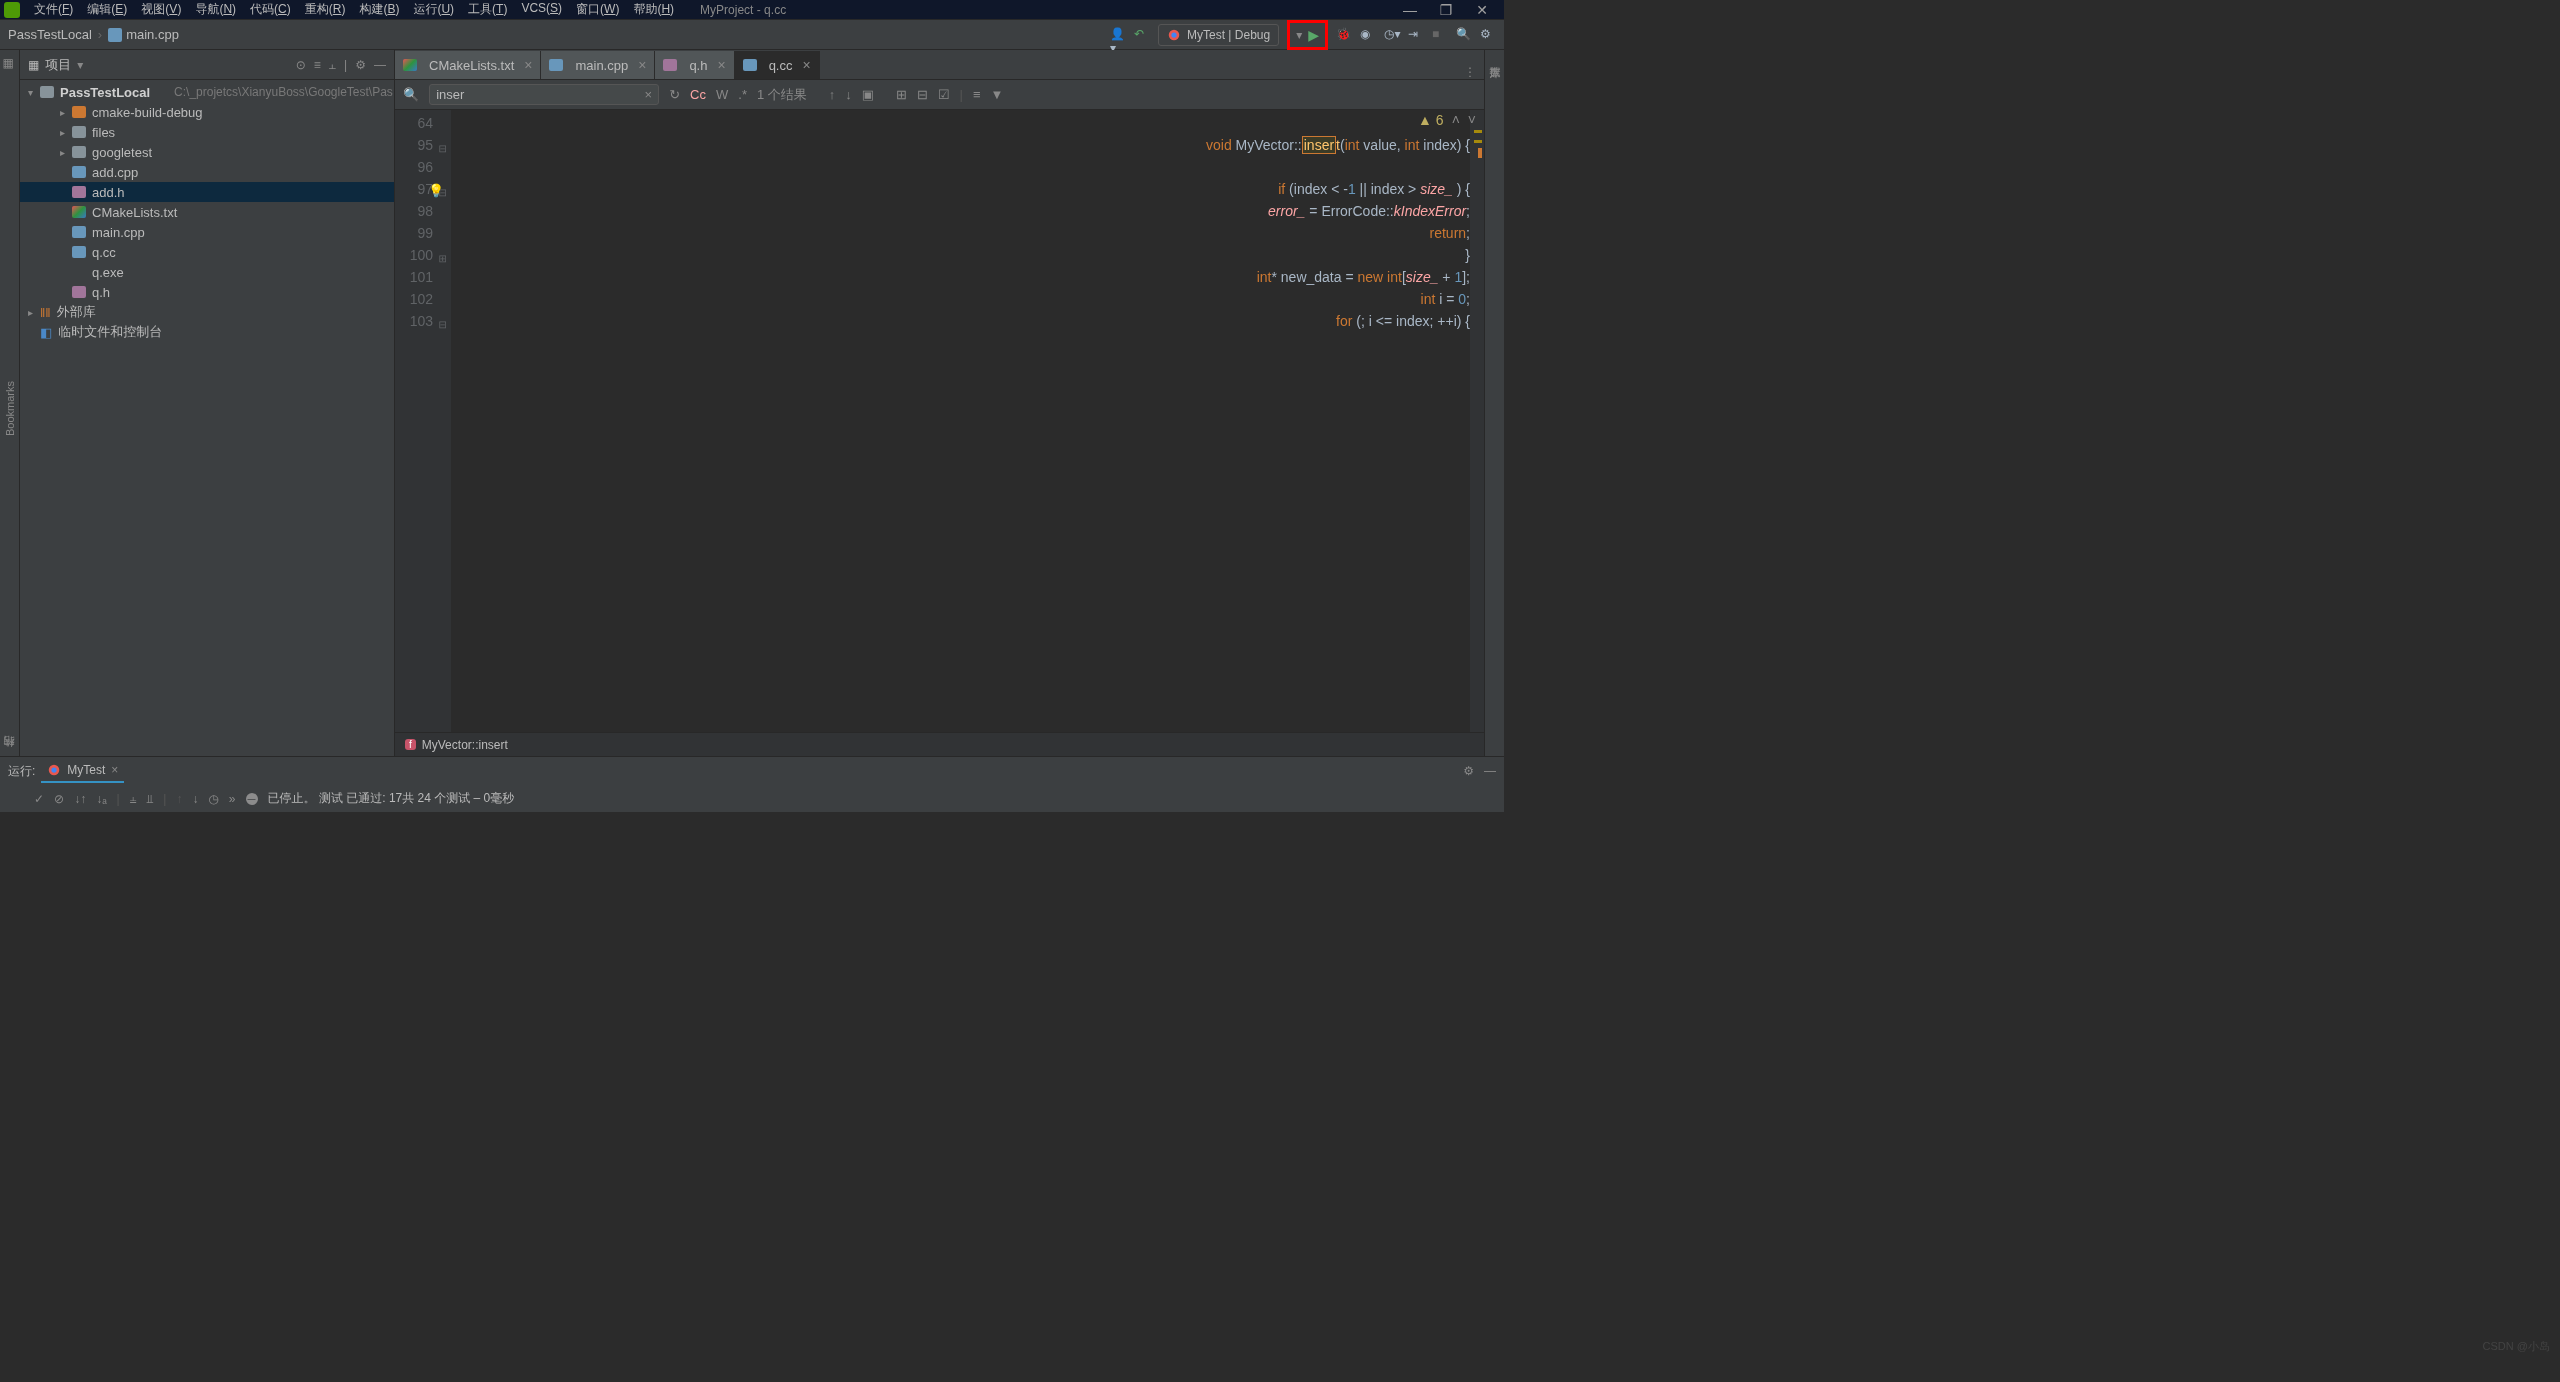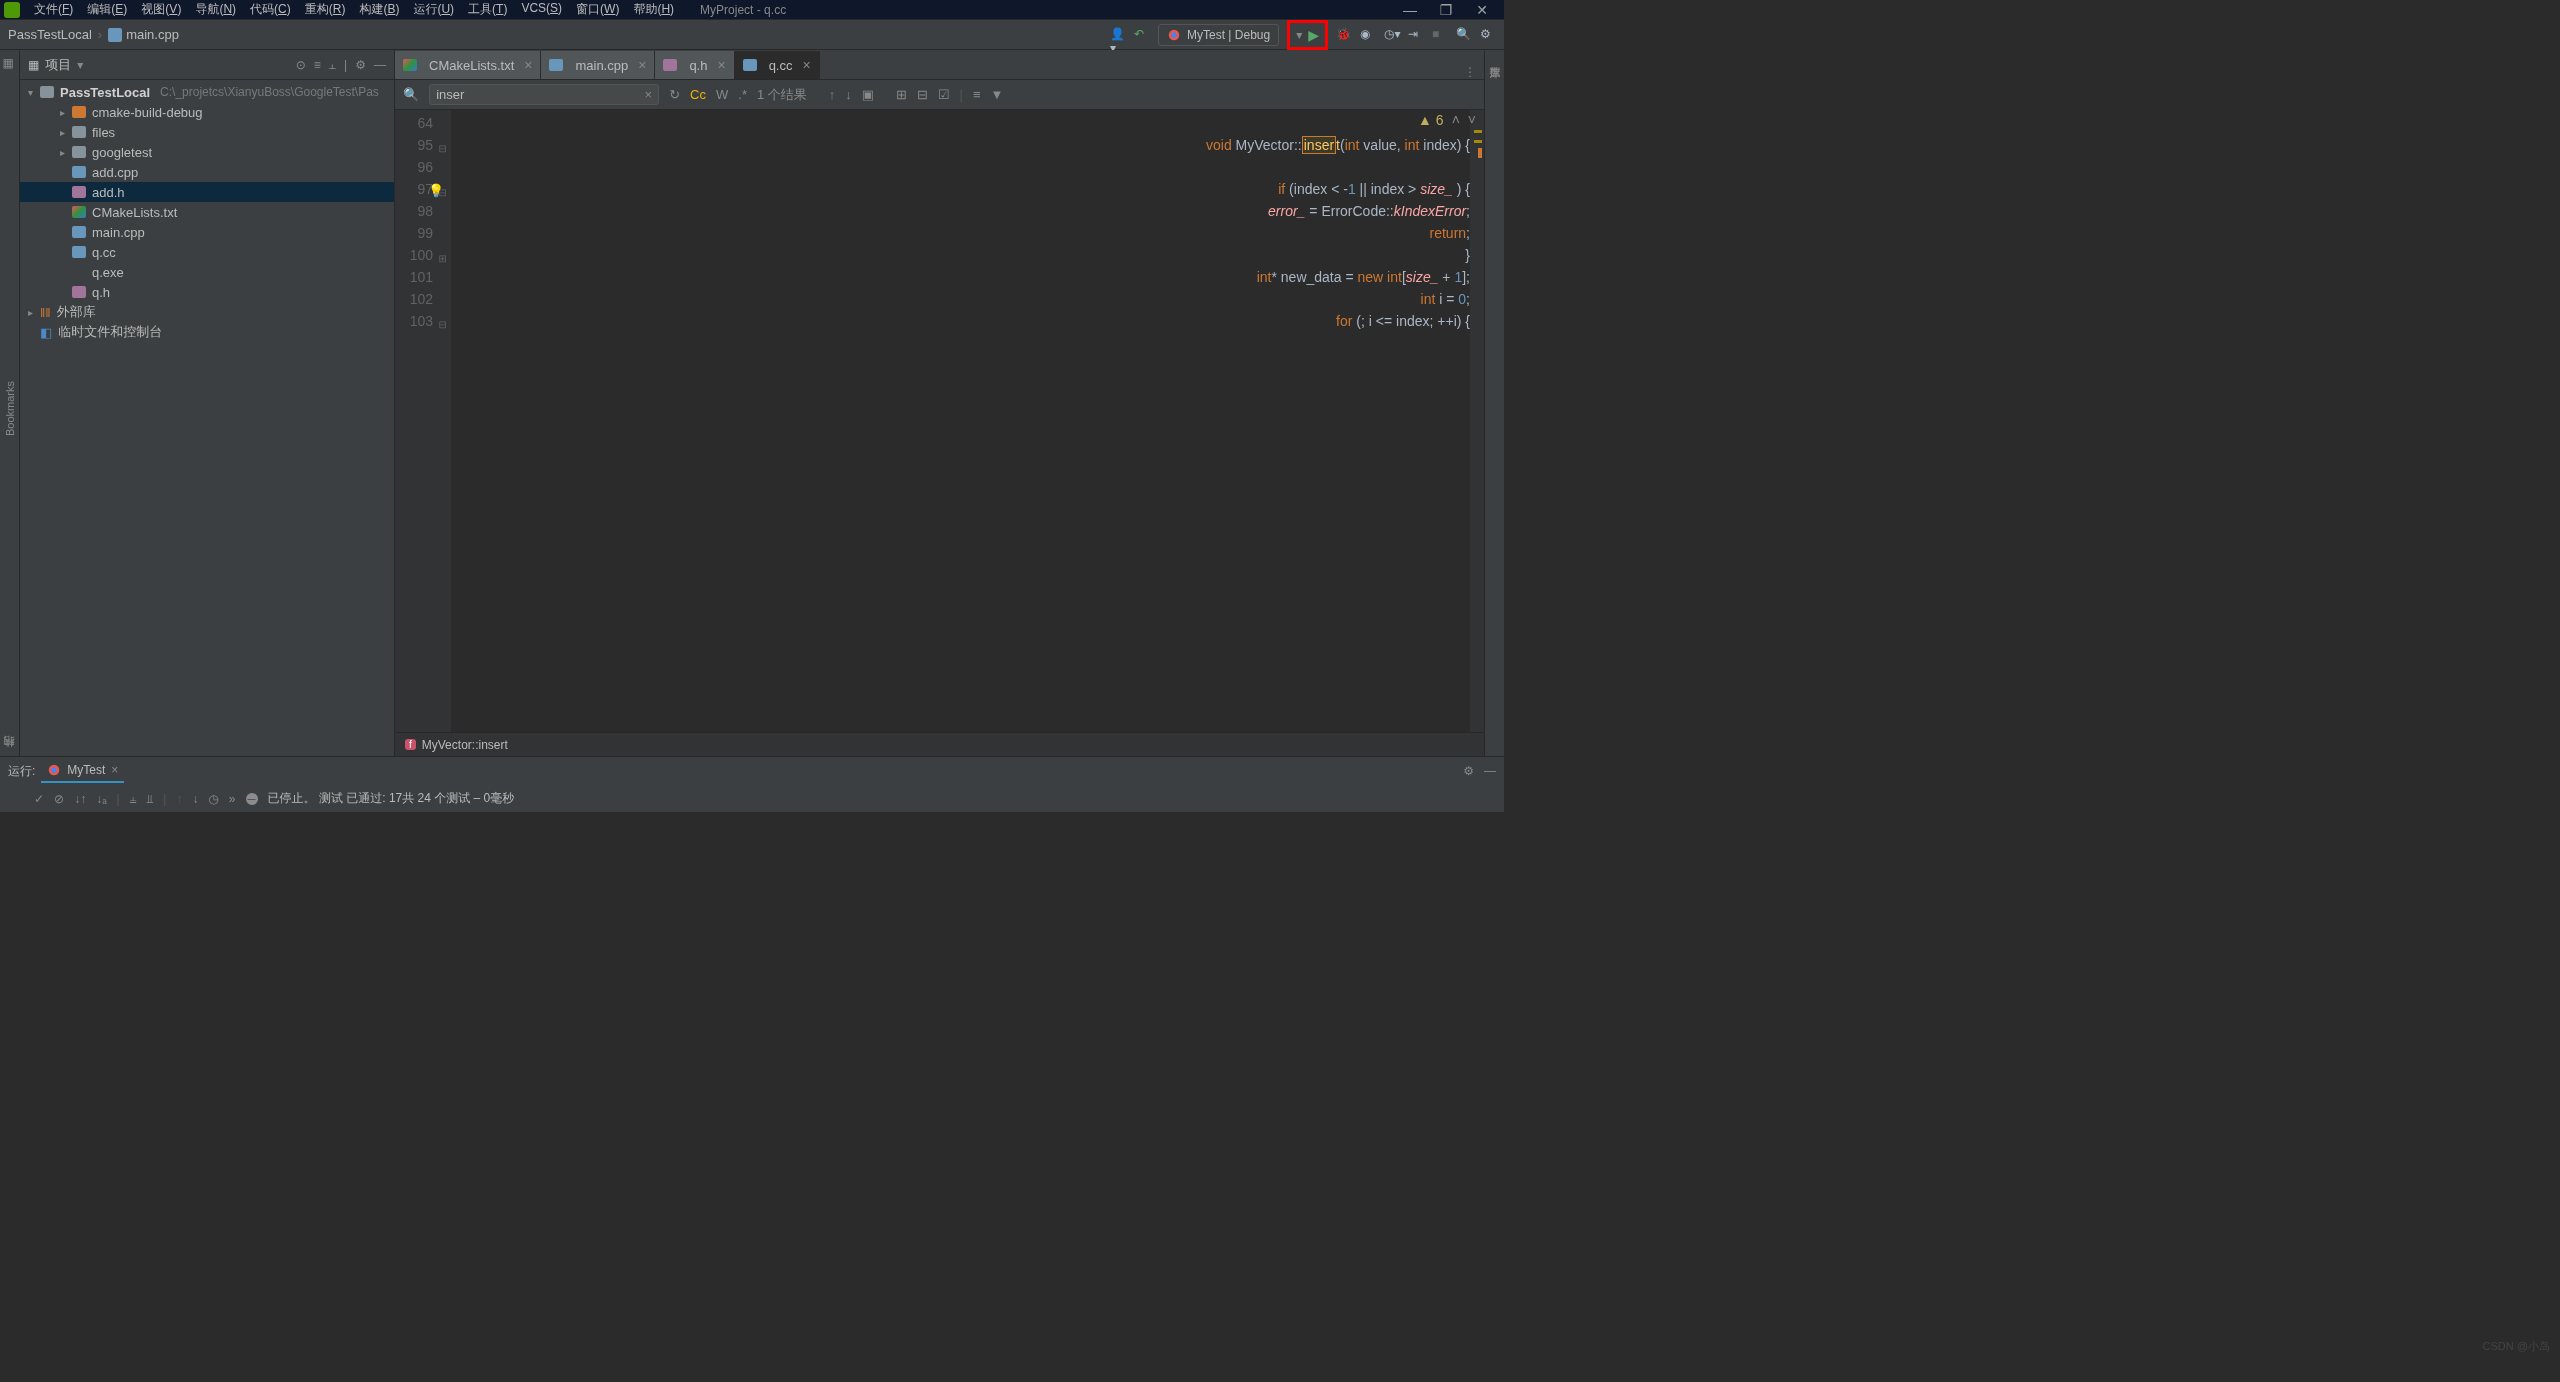--- a/index.html
+++ b/index.html
@@ -44,21 +44,21 @@
     .tree { flex: 1; overflow: auto; font-size: 13px; padding-top: 2px; }
     .tree-row { display: flex; align-items: center; height: 20px; padding-left: 8px; cursor: pointer; white-space: nowrap; }
     .tree-row.selected { background: #0d293e; }
     .tree-arrow { width: 12px; color: #888; font-size: 10px; }
     .tree-icon-folder { width: 14px; height: 12px; background: #87939a; border-radius: 2px; margin-right: 6px; }
     .tree-icon-folder.orange { background: #cc7832; }
     .tree-icon-file { width: 14px; height: 12px; border-radius: 2px; margin-right: 6px; }
     .tree-icon-cpp { background: #6897bb; }
     .tree-icon-h { background: #a1759a; }
     .tree-icon-cmake { background: linear-gradient(135deg, #e85455, #2e9340, #3978c5); }
-    .tree-path { color: #787878; margin-left: 10px; font-size: 12px; }
+    .tree-path { color: #787878; margin-left: 24px; font-size: 12px; }
     
     
     .editor-area { flex: 1; display: flex; flex-direction: column; background: #2b2b2b; }
     .editor-tabs { height: 30px; background: #3c3f41; display: flex; align-items: flex-end; border-bottom: 1px solid #282828; }
     .editor-tab { height: 28px; padding: 0 8px; display: flex; align-items: center; gap: 6px; background: #515658; border-right: 1px solid #2b2b2b; cursor: pointer; font-size: 13px; }
     .editor-tab.active2 { background: #2b2b2b; }
     .tab-close { color: #888; font-size: 14px; margin-left: 4px; }
     .editor-tabs-right { margin-left: auto; padding: 0 8px; color: #888; }
     
     
@@ -298,21 +298,21 @@
         </div>
         <div class="editor-tabs-right">⋮</div>
       </div>
     <div class="find-bar">
       <span>🔍</span>
       <div class="find-input-wrap">
         <input class="find-input" value="inser" style="">
         <span style="color:#888">×</span>
       </div>
       <span style="color:#888">↻</span>
-      <span style="color:#eab308">Cc</span>
+      <span style="color:#fca5a5">Cc</span>
       <span style="color:#888">W</span>
       <span style="color:#888">.*</span>
       <span class="find-results">1 个结果</span>
       <span style="color:#888;margin-left:12px">↑</span>
       <span style="color:#888">↓</span>
       <span style="color:#888">▣</span>
       <span style="color:#888;margin-left:12px">⊞</span>
       <span style="color:#888">⊟</span>
       <span style="color:#888">☑</span>
       <span style="color:#555">|</span>

